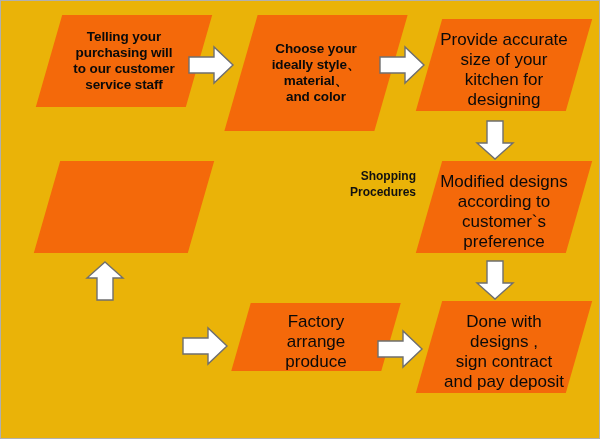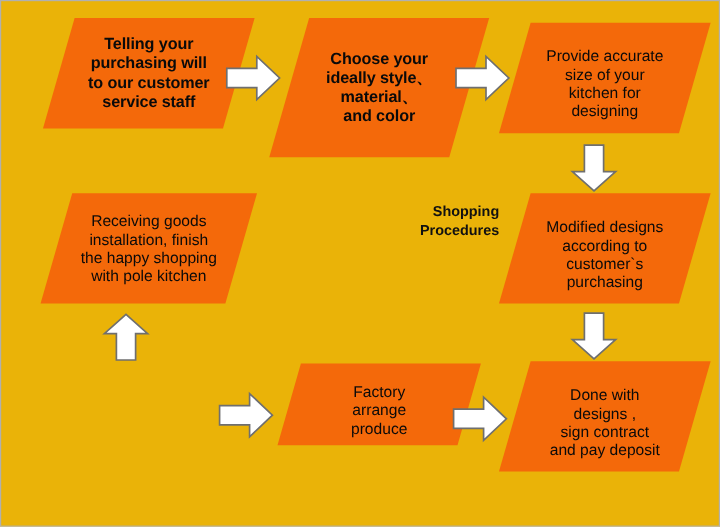--- a/index.html
+++ b/index.html
@@ -48,21 +48,21 @@
   }
 
   
   .bold .txt {
     font-weight: bold;
     font-size: 13.5px;
     letter-spacing: -0.1px;
   }
   .plain .txt {
     font-weight: normal;
-    font-size: 13px;
+    font-size: 17px;
     margin-top: 10px;
   }
   .plain-sm .txt {
     font-weight: normal;
     font-size: 13px;
   }
 
   
   #node-tell      { left: 48px;  top: 14px;  width: 150px; height: 92px; }
   #node-style     { left: 240px; top: 14px;  width: 150px; height: 116px; }
@@ -128,45 +128,41 @@
 size of your
 kitchen for
 designing</span>
   </div>
 
   <div class="node plain" id="node-modified">
     <span class="shape"></span>
     <span class="txt">Modified designs
 according to
 customer`s
-purchasing</span>
+preference</span>
   </div>
 
   <div class="node plain" id="node-done">
     <span class="shape"></span>
     <span class="txt">Done with
 designs ,
 sign contract
 and pay deposit</span>
   </div>
 
   <div class="node plain" id="node-factory">
     <span class="shape"></span>
     <span class="txt">Factory
 arrange
 produce</span>
   </div>
 
 
   <div class="node plain-sm" id="node-receiving">
     <span class="shape"></span>
-    <span class="txt">Receiving goods
-installation,  finish
-the happy shopping
-with pole kitchen</span>
   </div>
 
   <div id="title">Shopping
 Procedures</div>
 
   <div class="arrow" id="arrow-tell-style">
     <svg width="48" height="42" viewBox="0 0 48 42">
       <polygon points="2,13 27,13 27,3 46,21 27,39 27,29 2,29" fill="#ffffff" stroke="#6f6f6f" stroke-width="1.4" stroke-linejoin="miter"></polygon>
     </svg>
   </div>

